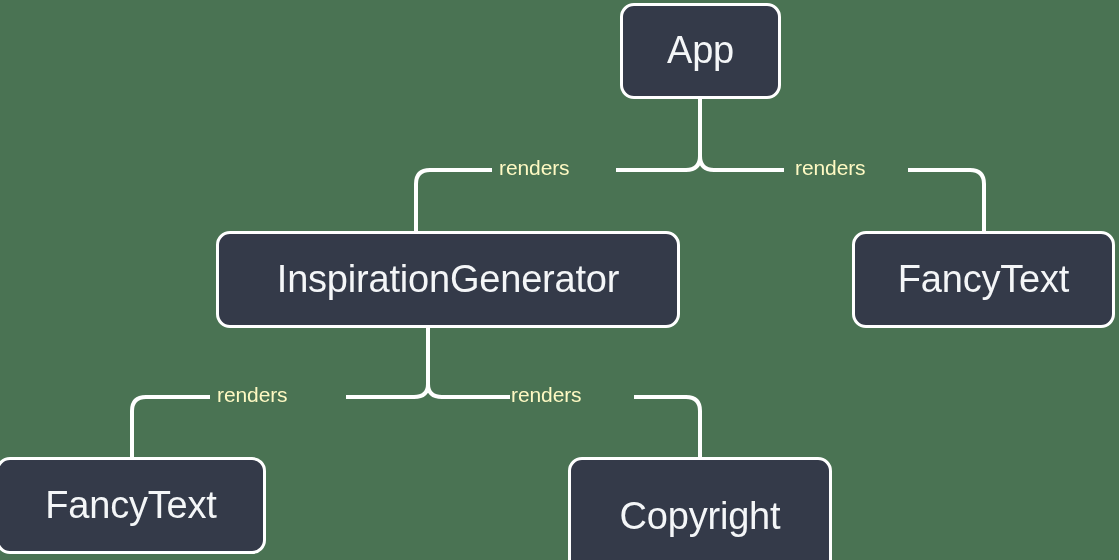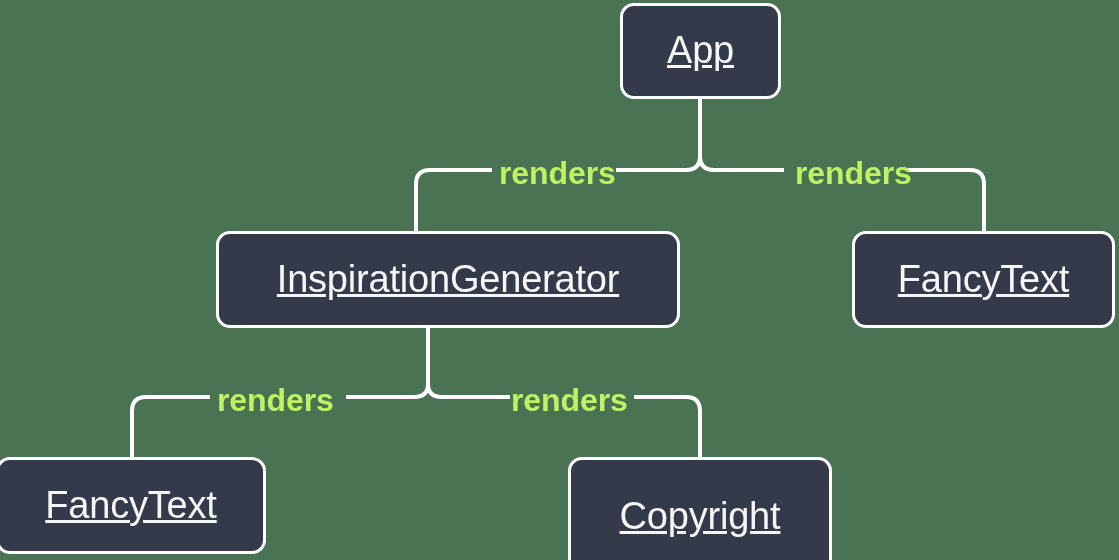--- a/index.html
+++ b/index.html
@@ -41,27 +41,26 @@
     font-size: 38px;
     font-weight: 400;
     letter-spacing: -0.2px;
     line-height: 1;
     white-space: nowrap;
     z-index: 2;
   }
   .node-label {
     display: block;
     padding-bottom: 2px;
-    text-decoration: underline;
   }
   .edge-label {
     position: absolute;
-    color: #bef264;
-    font-size: 32px;
-    font-weight: 700;
+    color: #fef9c3;
+    font-size: 21px;
+    font-weight: 400;
     line-height: 1;
     white-space: nowrap;
     z-index: 3;
     letter-spacing: -0.1px;
   }
 </style>
 </head>
 <body>
 
 <div id="diagram-root">

